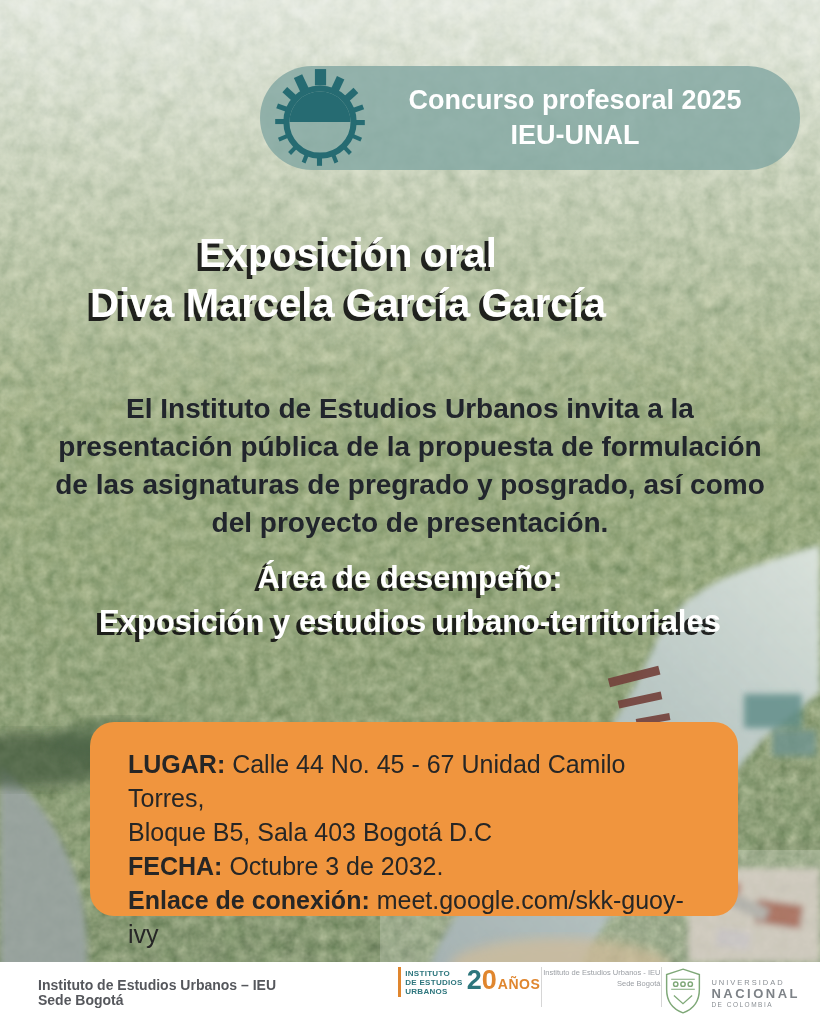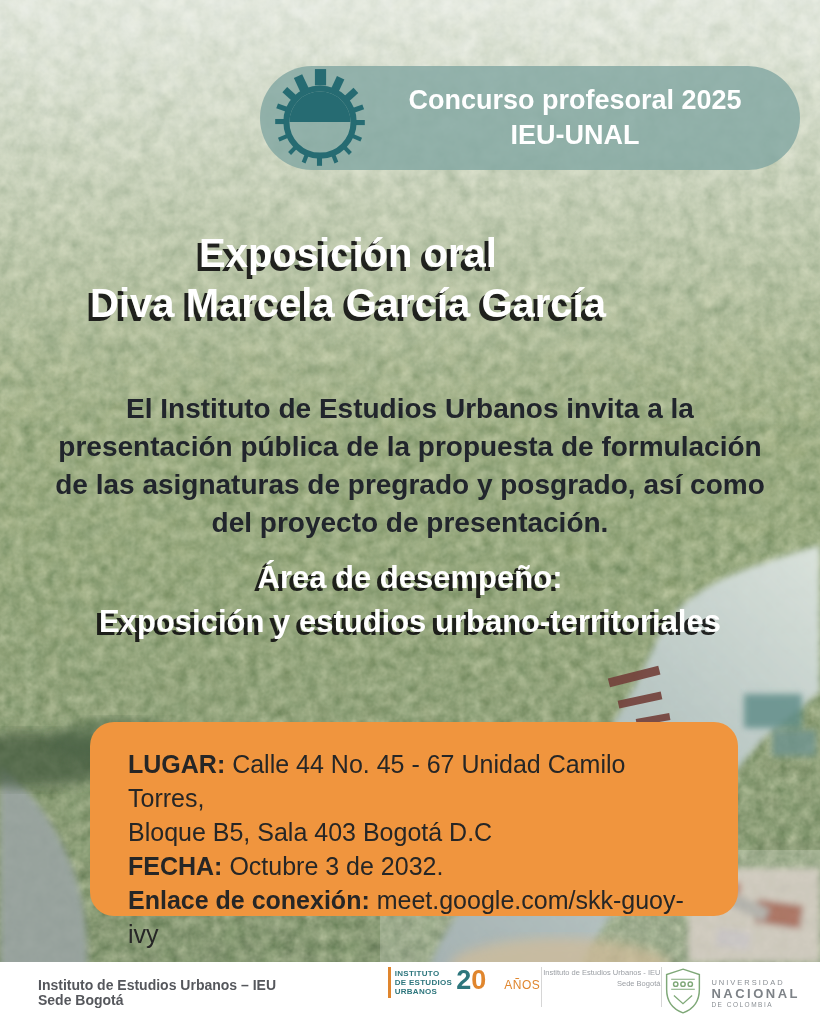--- a/index.html
+++ b/index.html
@@ -50,21 +50,21 @@
     display:flex;align-items:center;justify-content:space-between;
     box-sizing:border-box;padding:0 16px 0 38px;
   }
   .footer-left{font-size:14px;font-weight:700;color:#55575c;line-height:15px;}
   .footer-right{display:flex;align-items:flex-start;gap:1px;}
   .ieu20{display:flex;align-items:center;gap:4px;border-left:3px solid #e0862e;padding-left:4px;}
   .ieu20-lines{font-size:8px;font-weight:800;color:#2d767d;line-height:9px;letter-spacing:0.3px;}
   .ieu20-num{font-size:27px;font-weight:800;line-height:26px;display:flex;align-items:baseline;}
   .ieu20-num .n2{color:#2d767d;}
   .ieu20-num .n0{color:#e0862e;}
-  .ieu20-anos{font-size:12px;font-weight:400;color:#e0862e;letter-spacing:0.5px;margin-left:18px;}
+  .ieu20-anos{font-size:14px;font-weight:700;color:#e0862e;letter-spacing:0.5px;margin-left:1px;}
   .vdiv{width:1px;height:40px;background:#d6d6d6;}
   .mini{font-size:7.5px;color:#9a9ea3;line-height:11px;text-align:right;}
   .unal{display:flex;align-items:center;gap:8px;margin-right:4px;}
   .unal-text{line-height:11px;}
   .unal-t1{font-size:7.5px;letter-spacing:2px;color:#8a8f94;}
   .unal-t2{font-size:13px;font-weight:700;letter-spacing:2.5px;color:#7d8287;}
   .unal-t3{font-size:6.5px;letter-spacing:1.5px;color:#8a8f94;}
 </style>
 </head>
 <body>

